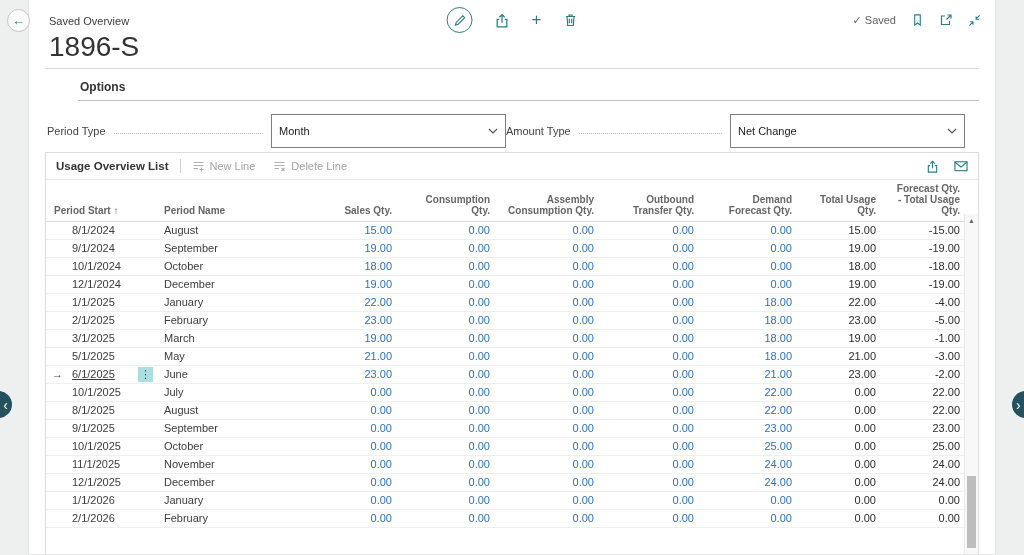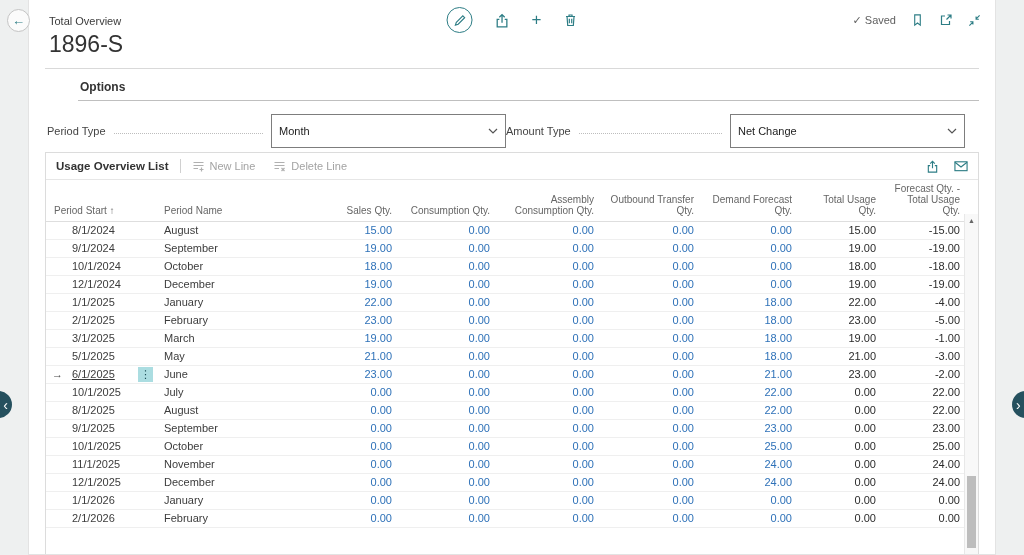--- a/index.html
+++ b/index.html
@@ -12,21 +12,21 @@
     background:#fbfbfb;border:1px solid #c4c4c4;color:#2d7d85;display:flex;align-items:center;
     justify-content:center;font-size:13px;cursor:pointer;z-index:5;}
   .caption{position:absolute;left:20px;top:15px;font-size:11px;color:#3b3b3b;}
   .cmd-center{position:absolute;left:50%;transform:translateX(-50%);top:7px;display:flex;
     align-items:center;gap:22px;color:#2d7d85;}
   .edit-circle{width:26px;height:26px;border:1px solid #2d7d85;border-radius:50%;
     display:flex;align-items:center;justify-content:center;cursor:pointer;}
   .icon-btn{display:flex;align-items:center;justify-content:center;cursor:pointer;}
   .cmd-right{position:absolute;right:14px;top:13px;display:flex;align-items:center;gap:15px;}
   .saved{font-size:11px;color:#5f5f5f;display:flex;gap:3px;align-items:center;}
-  .title{position:absolute;left:20px;top:31px;font-size:23px;color:#333;font-weight:400;}
+  .title{position:absolute;left:20px;top:31px;font-size:28px;color:#333;font-weight:400;}
   .divider{position:absolute;left:16px;right:16px;top:68px;border-top:1px solid #d9d9d9;}
   
   .options{position:absolute;left:16px;right:16px;top:80px;}
   .options h2{font-size:12px;font-weight:700;color:#333;padding:0 0 6px 2px;
     border-bottom:1px solid #bfbfbf;margin-left:33px;}
   .fields{display:grid;grid-template-columns:1fr 1fr;padding:13px 14px 0 2px;}
   .field{display:flex;align-items:center;}
   .field label{font-size:11px;color:#444;white-space:nowrap;}
   .leader{flex:1;border-bottom:1px dotted #bdbdbd;margin:0 8px 4px 8px;height:9px;min-width:20px;}
   .select{width:235px;height:34px;border:1px solid #7d7d7d;background:#fff;display:flex;
@@ -36,21 +36,21 @@
   .listcard{position:absolute;left:16px;right:16px;top:152px;bottom:0;border:1px solid #dcdcdc;
     border-bottom:none;background:#fff;}
   .listbar{height:27px;display:flex;align-items:center;padding:0 10px;border-bottom:1px solid #e6e6e6;}
   .listbar .lt{font-size:11.5px;font-weight:700;color:#333;white-space:nowrap;}
   .vsep{width:1px;height:14px;background:#d0d0d0;margin:0 11px;}
   .tbtn{display:flex;align-items:center;gap:5px;font-size:11px;color:#a3a3a3;margin-right:18px;
     cursor:default;white-space:nowrap;}
   .listbar-right{margin-left:auto;display:flex;gap:15px;color:#2d7d85;align-items:center;}
   .gridwrap{position:absolute;left:0;right:14px;top:27px;bottom:0;overflow:hidden;}
   table{width:100%;border-collapse:collapse;table-layout:fixed;}
-  th{font-size:10px;font-weight:400;color:#666;vertical-align:bottom;padding:3px 8px 5px 8px;
+  th{font-size:10px;font-weight:700;color:#666;vertical-align:bottom;padding:3px 8px 5px 8px;
     text-align:left;border-bottom:1px solid #dedede;height:34px;cursor:pointer;}
   th.num{text-align:right;}
   td{font-size:11px;color:#3c3c3c;padding:0 8px;height:17px;line-height:17px;
     border-bottom:1px solid #efefef;white-space:nowrap;overflow:hidden;cursor:pointer;}
   td.num{text-align:right;}
   td.blue{color:#2e71b8;}
   td.dark{color:#2b2b2b;}
   td.c0{position:relative;padding-left:26px;}
   .row-arrow{position:absolute;left:6px;color:#444;}
   .selected-date{text-decoration:underline;}
@@ -73,21 +73,21 @@
 <body>
 
 <div class="nav-btn nav-prev">‹</div>
 <div class="nav-btn nav-next">›</div>
 
 <div class="back-btn">←</div>
 
 <div class="panel">
 
   <div class="topbar">
-    <div class="caption">Total Overview</div>
+    <div class="caption">Saved Overview</div>
 
     <div class="cmd-center">
       <div class="edit-circle">
         <span>
           <svg width="13" height="13" viewBox="0 0 14 14" fill="none" stroke="#2d7d85" stroke-width="1.2">
             <path d="M3 9 L10 2 L12 4 L5 11 L2 12 Z"></path>
           </svg>
         </span>
       </div>
       <div class="icon-btn">

